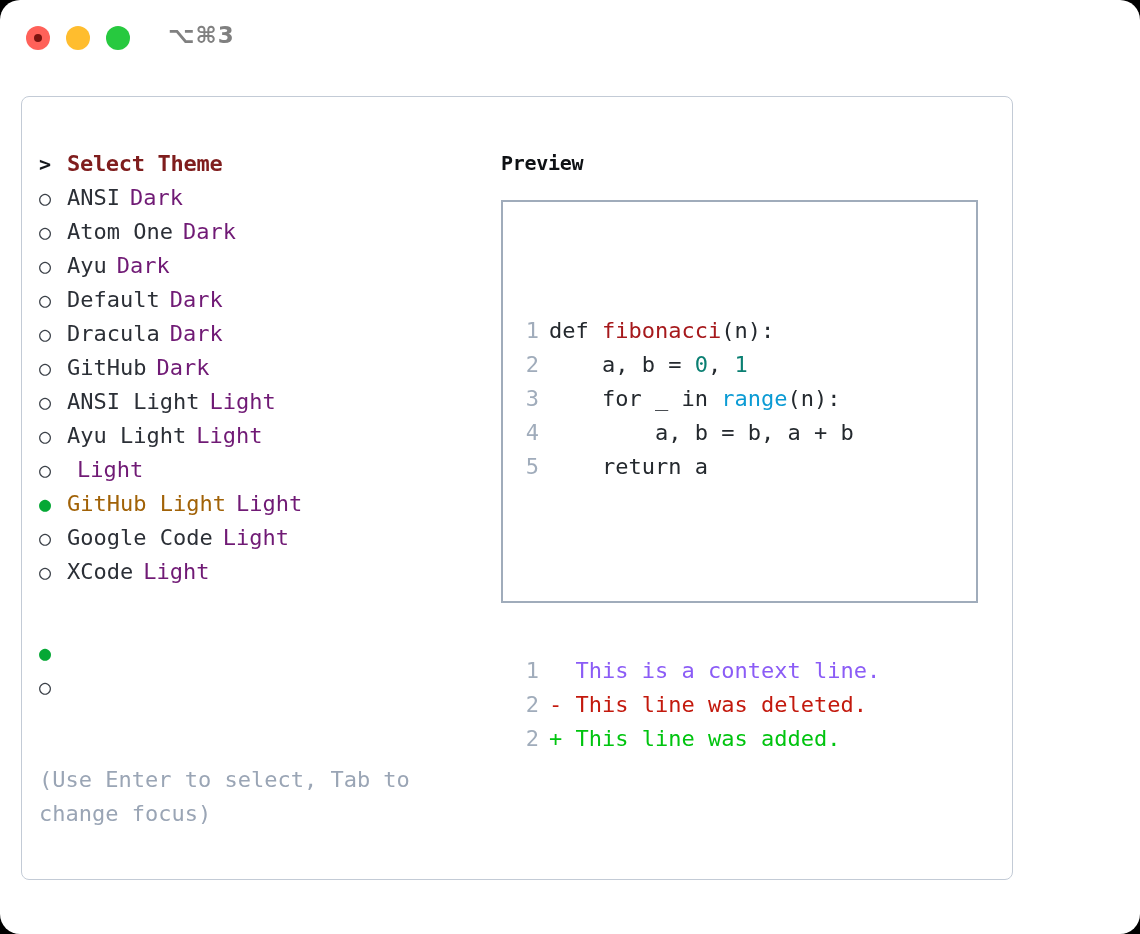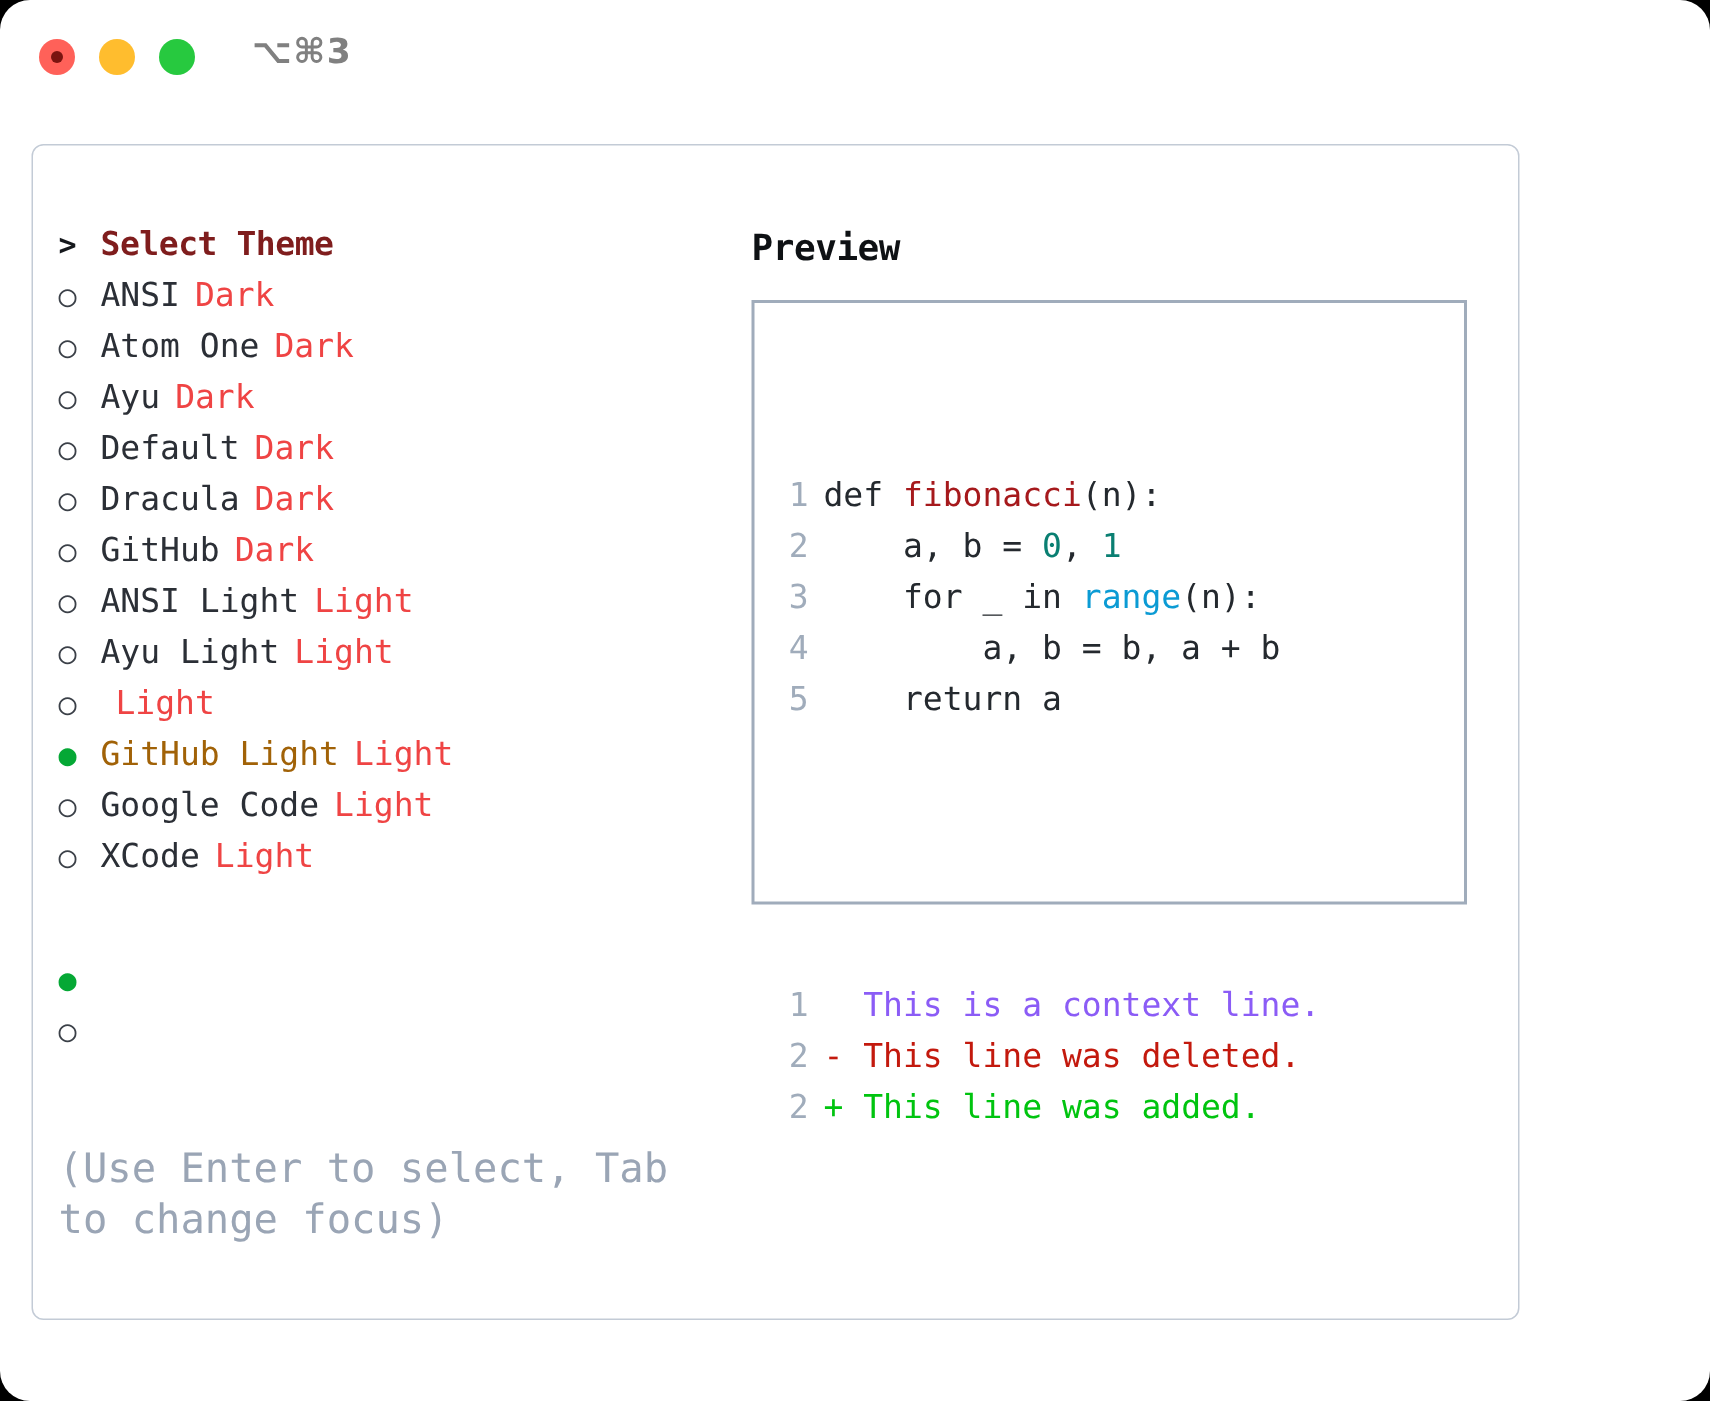--- a/index.html
+++ b/index.html
@@ -100,48 +100,48 @@
   }
   .marker.filled { color: #05a835; }
   .marker.arrow {
     color: #15181c;
     font-weight: bold;
   }
   .label { color: #2b2f36; }
   .label.bold { font-weight: bold; color: #7f1d1d; letter-spacing: -0.3px; }
   .label.selected { color: #a16207; }
   .badge {
-    color: #ef4444;
+    color: #701a75;
     margin-left: 10px;
   }
 
   .section-gap { height: 48px; }
   .apply-label {
     padding-left: 28px;
     color: #2b2f36;
   }
 
   .hint {
     position: absolute;
     left: 17px;
     top: 666px;
     width: 410px;
-    font-size: 27px;
+    font-size: 22px;
     line-height: 34px;
     color: #9aa5b5;
   }
 
   
   .right-col {
     position: absolute;
     left: 479px;
     top: 54px;
   }
   .preview-title {
-    font-size: 24px;
+    font-size: 20px;
     font-weight: bold;
     color: #0e1114;
     letter-spacing: -0.3px;
   }
   .preview-box {
     position: absolute;
     left: 0;
     top: 49px;
     width: 477px;
     height: 403px;

